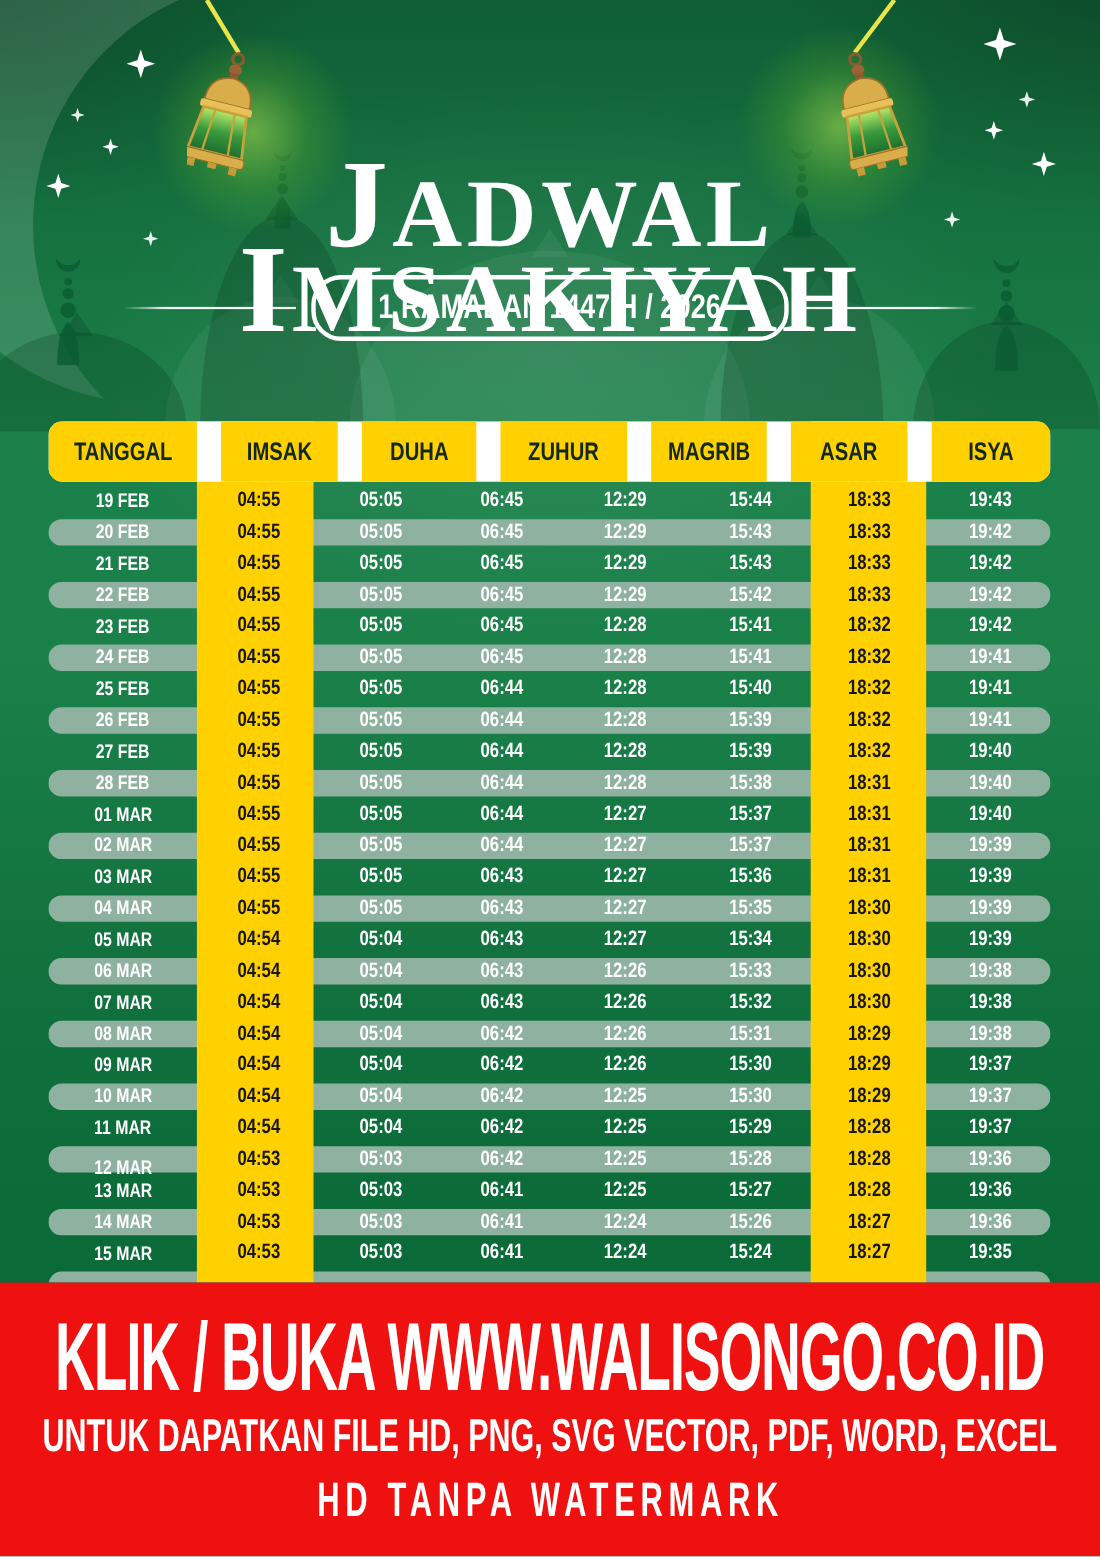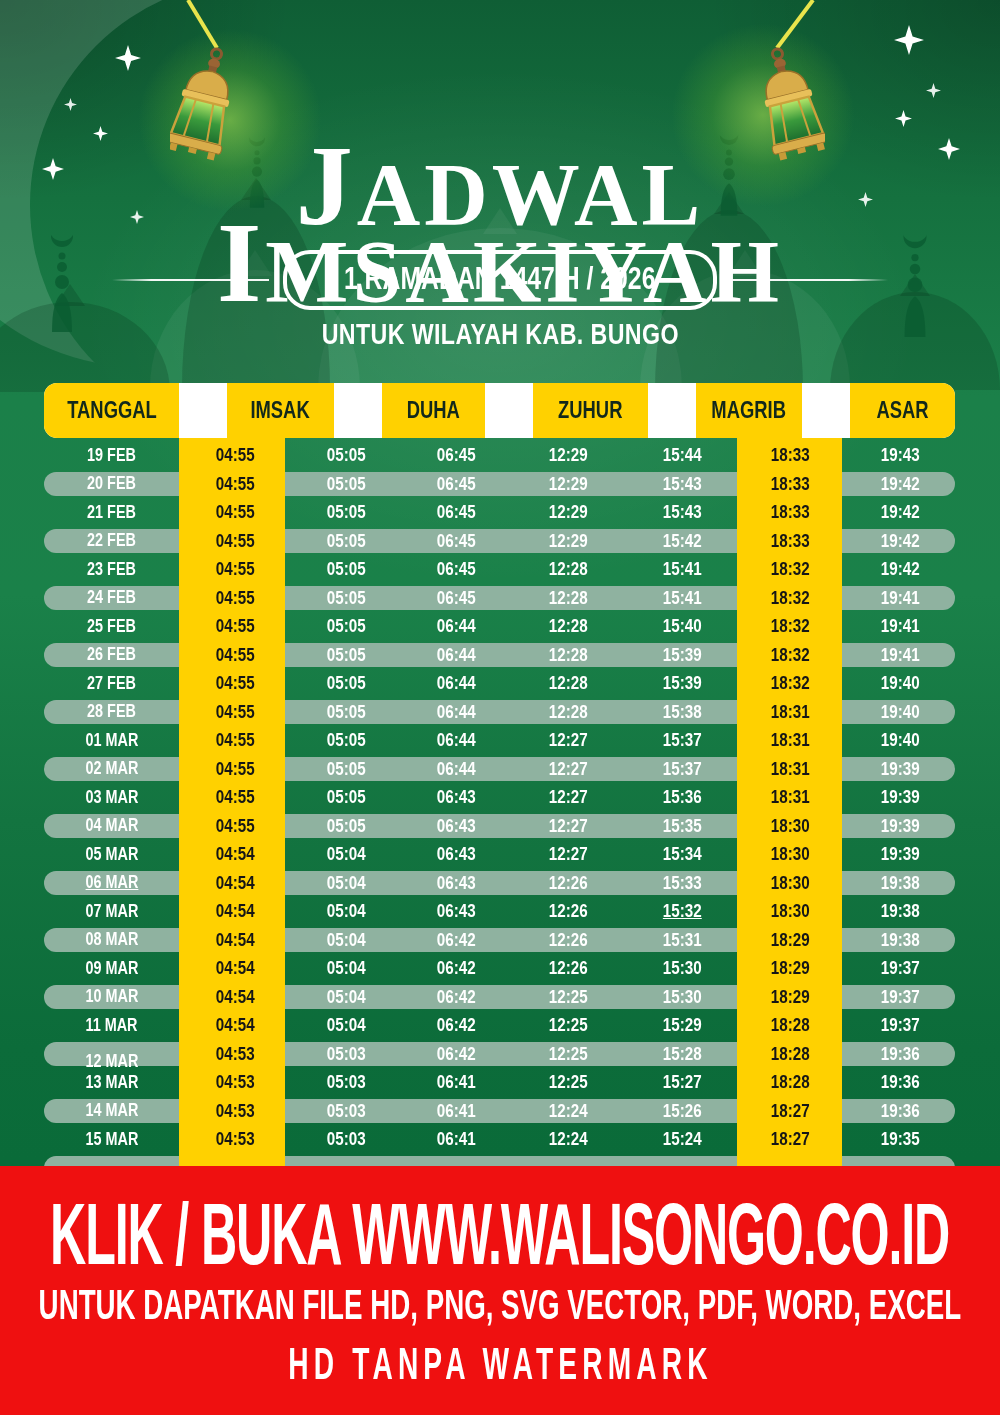--- a/index.html
+++ b/index.html
@@ -220,21 +220,20 @@
 
   <h1 class="title t2">IMSAKIYAH</h1>
   <h1 class="title t1">JADWAL</h1>
 
   <div class="badge-row">
     <div class="badge-line left"></div>
     <div class="badge"><span class="cond">1 RAMADAN 1447 H / 2026</span></div>
     <div class="badge-line right"></div>
   </div>
 
-  <div class="region"><span class="cond">UNTUK WILAYAH KAB. BUNGO</span></div>
 
   <div class="schedule">
     <div class="pill-layer">
         <div class="pill" style="top: 88.5px; height: 24.5px; background: rgb(143, 178, 160);"></div>
         <div class="pill" style="top: 145.5px; height: 24.5px; background: rgb(143, 178, 160);"></div>
         <div class="pill" style="top: 202.5px; height: 24.5px; background: rgb(143, 178, 160);"></div>
         <div class="pill" style="top: 259.5px; height: 24.5px; background: rgb(143, 178, 160);"></div>
         <div class="pill" style="top: 316.5px; height: 24.5px; background: rgb(143, 178, 160);"></div>
         <div class="pill" style="top: 373.5px; height: 24.5px; background: rgb(143, 178, 160);"></div>
         <div class="pill" style="top: 430.5px; height: 24.5px; background: rgb(143, 178, 160);"></div>
@@ -259,20 +258,23 @@
         </div>
         <div class="th" style="width: 12.65%; background: rgb(255, 209, 0);">
           <span class="cond">ZUHUR</span>
         </div>
         <div class="th" style="width: 11.55%; background: rgb(255, 209, 0);">
           <span class="cond">MAGRIB</span>
         </div>
         <div class="th" style="width: 11.55%; background: rgb(255, 209, 0);">
           <span class="cond">ASAR</span>
         </div>
+        <div class="th" style="width: 11.9%; background: rgb(255, 209, 0);">
+          <span class="cond">ISYA</span>
+        </div>
       </div>
     <div class="rows">
         <div class="row">
           <div class="cell date" style="width: 14.85%;">
             <span class="cond">19 FEB</span>
           </div>
           <div class="cell on-yellow" style="width: 11.65%;">
             <span class="cond">04:55</span>
           </div>
           <div class="cell" style="width: 12%;">
@@ -652,21 +654,21 @@
             <span class="cond">15:34</span>
           </div>
           <div class="cell on-yellow" style="width: 11.55%;">
             <span class="cond">18:30</span>
           </div>
           <div class="cell" style="width: 11.9%;">
             <span class="cond">19:39</span>
           </div>
         </div>
         <div class="row">
-          <div class="cell date" style="width: 14.85%; text-decoration: underline;">
+          <div class="cell date" style="width: 14.85%;">
             <span class="cond">06 MAR</span>
           </div>
           <div class="cell on-yellow" style="width: 11.65%;">
             <span class="cond">04:54</span>
           </div>
           <div class="cell" style="width: 12%;">
             <span class="cond">05:04</span>
           </div>
           <div class="cell" style="width: 11.35%;">
             <span class="cond">06:43</span>
@@ -693,21 +695,21 @@
           </div>
           <div class="cell" style="width: 12%;">
             <span class="cond">05:04</span>
           </div>
           <div class="cell" style="width: 11.35%;">
             <span class="cond">06:43</span>
           </div>
           <div class="cell" style="width: 12.65%;">
             <span class="cond">12:26</span>
           </div>
-          <div class="cell" style="width: 11.55%; text-decoration: underline;">
+          <div class="cell" style="width: 11.55%;">
             <span class="cond">15:32</span>
           </div>
           <div class="cell on-yellow" style="width: 11.55%;">
             <span class="cond">18:30</span>
           </div>
           <div class="cell" style="width: 11.9%;">
             <span class="cond">19:38</span>
           </div>
         </div>
         <div class="row">

